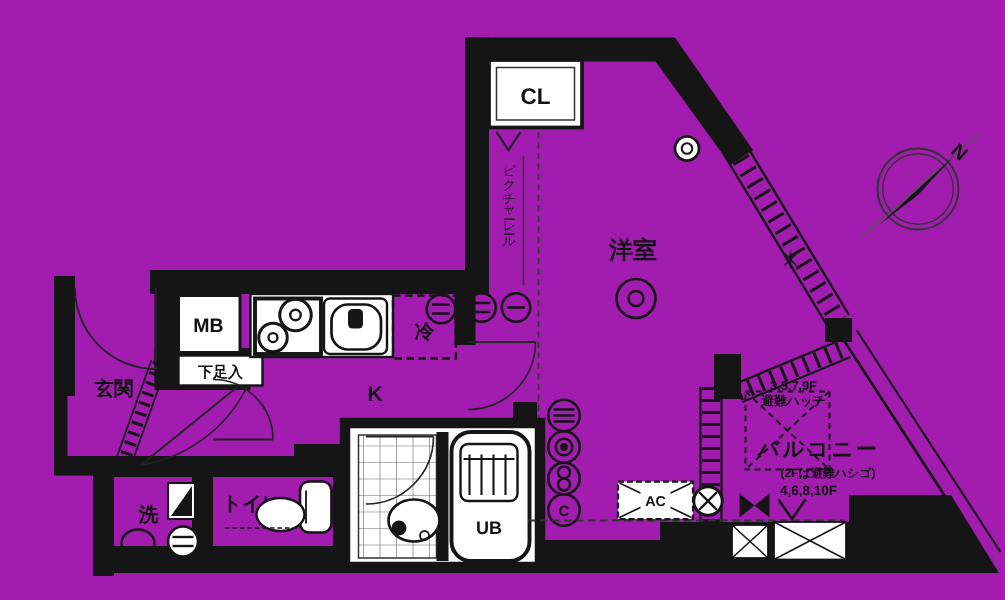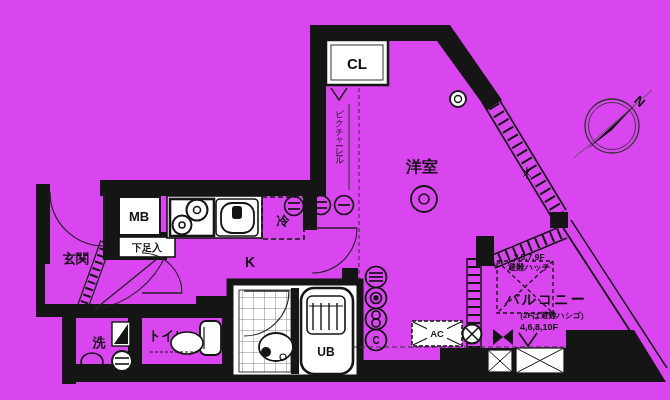--- a/index.html
+++ b/index.html
@@ -1,16 +1,16 @@
 <!DOCTYPE html>
 <html><head>
 <meta charset="utf-8">
 <style>
   html,body{margin:0;padding:0;background:#ffffff;overflow:hidden;}
-  .stage{position:relative;width:670px;height:400px;background:#d946ef;font-family:"Liberation Sans",sans-serif;}
+  .stage{position:relative;width:670px;height:400px;background:#a21caf;font-family:"Liberation Sans",sans-serif;}
   svg text{font-family:"Liberation Sans","DejaVu Sans",sans-serif;fill:#111;}
   .lbl{font-weight:bold;}
   .sm{font-weight:bold;}
 </style>
 </head>
 <body>
 
 <div class="stage">
 <svg width="670" height="400" viewBox="0 0 670 400" xmlns="http://www.w3.org/2000/svg">
   <defs>

